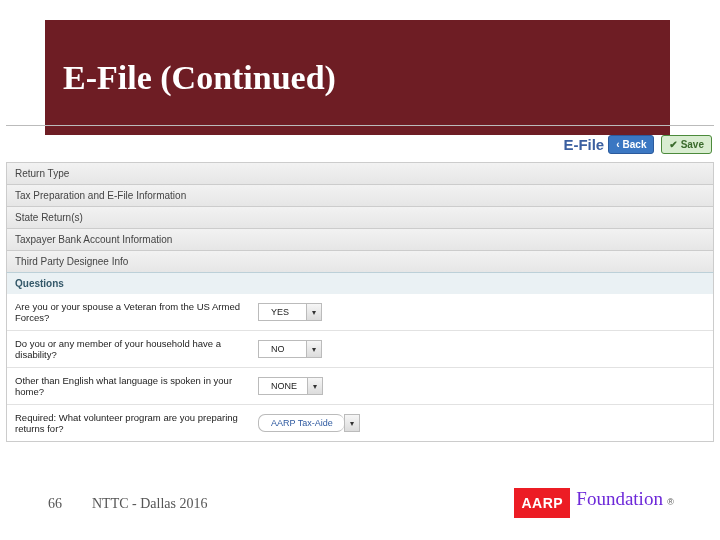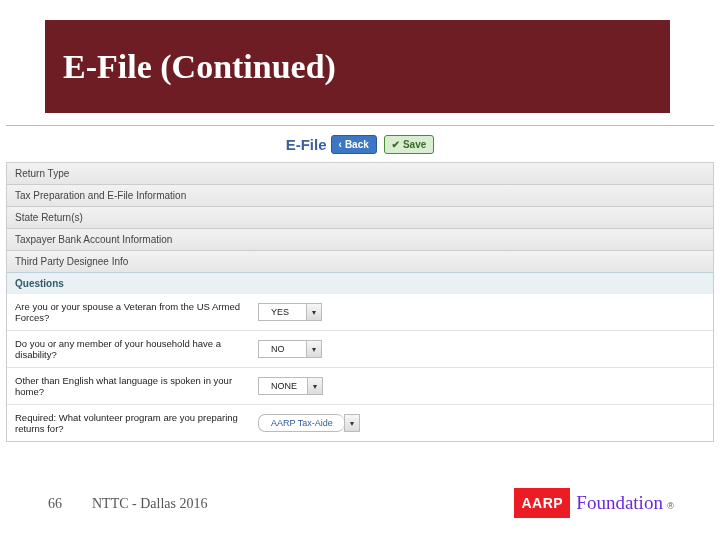--- a/index.html
+++ b/index.html
@@ -10,21 +10,21 @@
     font-family: "Segoe UI", Arial, sans-serif;
     color: #333;
     overflow: hidden;
     position: relative;
   }
   .title-bar {
     position: absolute;
     top: 20px;
     left: 45px;
     width: 625px;
-    height: 93px;
+    height: 115px;
     background: #6e1d24;
     display: flex;
     align-items: center;
     padding-left: 18px;
   }
   .title-bar h1 {
     font-family: "Times New Roman", Georgia, serif;
     font-weight: 700;
     font-size: 34px;
     color: #fff;
@@ -36,21 +36,21 @@
     right: 6px;
     font-size: 10px;
   }
   .hr {
     height: 1px;
     background: #bbb;
     margin-bottom: 6px;
   }
   .app-row {
     display: flex;
-    justify-content: center;
+    justify-content: flex-end;
     align-items: center;
     padding: 3px 2px 8px 2px;
   }
   .app-title {
     color: #3b5fa0;
     font-weight: 600;
     font-size: 15px;
   }
   .btn {
     display: inline-flex;
@@ -146,21 +146,20 @@
     padding-left: 48px;
     font-family: "Times New Roman", Georgia, serif;
     font-size: 14px;
     color: #555;
   }
   .logo {
     position: absolute;
     right: 46px;
     bottom: 22px;
     display: flex;
-    align-items: center;
     gap: 6px;
   }
   .aarp-box {
     width: 56px;
     height: 30px;
     background: #ec1c24;
     color: #fff;
     font-weight: 800;
     font-family: Arial, sans-serif;
     font-size: 14px;

